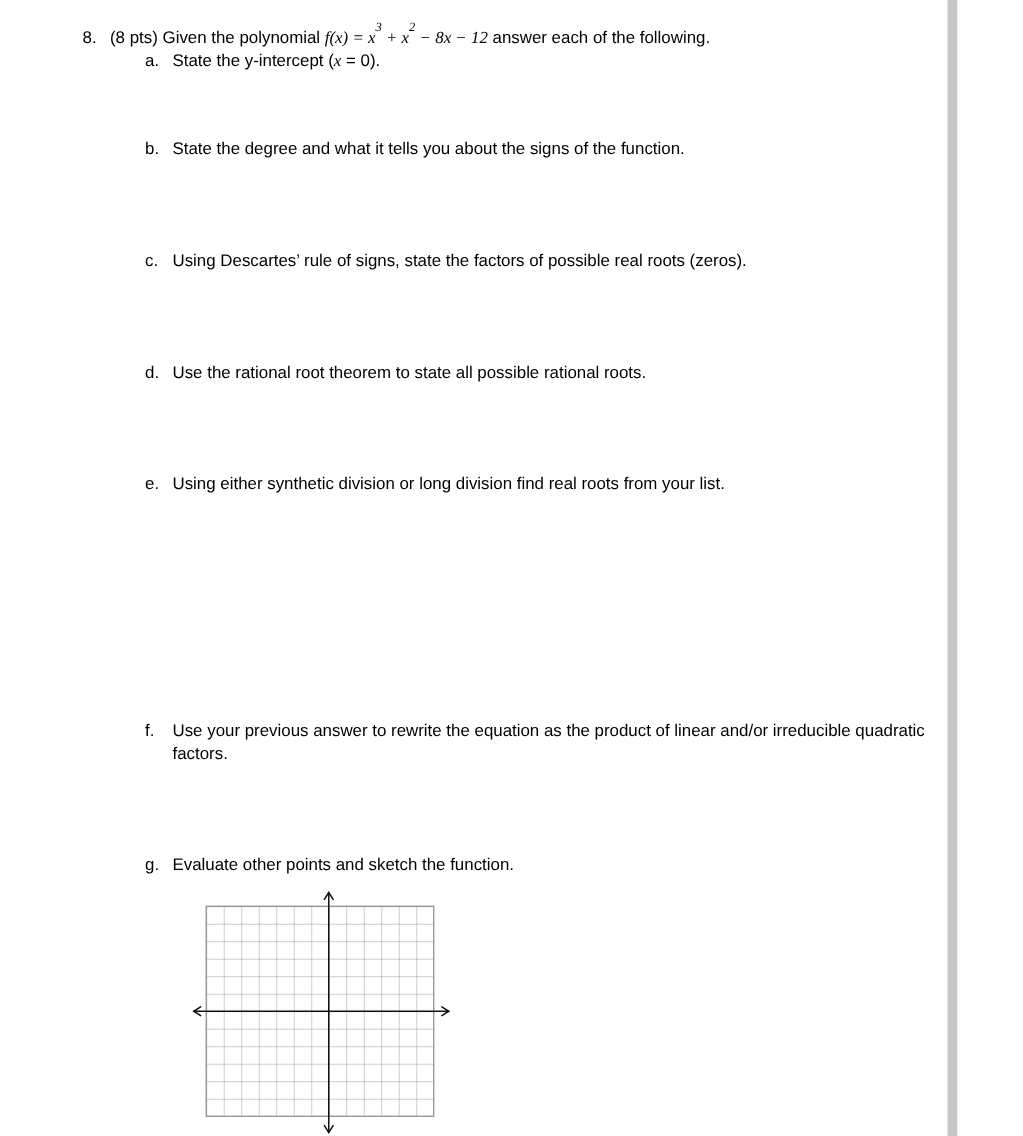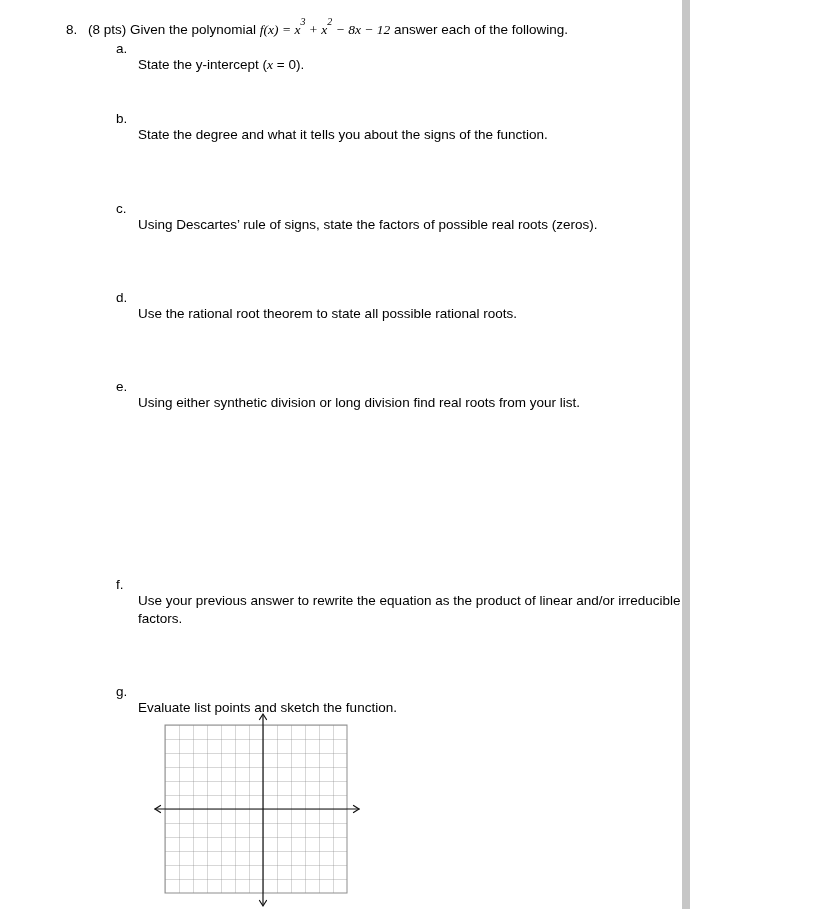--- a/index.html
+++ b/index.html
@@ -3,36 +3,36 @@
 <meta charset="utf-8">
 <style>
   * { margin:0; padding:0; box-sizing:border-box; }
   html, body {
     width:818px; height:909px;
     background:#ffffff;
     font-family:"Liberation Sans", sans-serif;
     color:#000;
     overflow:hidden;
   }
-  .page { position:relative; width:690px; height:909px; background:#ffffff; overflow:hidden; }
+  .page { position:relative; width:766px; height:909px; background:#ffffff; overflow:hidden; }
 
   .intro {
     position:absolute; top:20px; left:66px;
     font-size:13.5px; line-height:20px;
     white-space:nowrap;
   }
   .q-num { display:inline-block; width:22px; }
 
   .part {
     position:absolute; left:116px;
     font-size:13.5px; line-height:18px;
     display:flex; align-items:flex-start;
   }
   .p-label { flex:0 0 22px; width:22px; }
-  .p-text  { width:622px;margin-top:16px; }
+  .p-text  { width:622px; }
 
   .math { font-family:"Liberation Serif", serif; font-style:italic; }
   .math sup, sup.exp {
     font-family:"Liberation Serif", serif;
     font-style:italic;
     font-size:10px;
     position:relative; top:-4px;
     line-height:0;
   }
 
@@ -78,21 +78,21 @@
     <span class="p-text">Using either synthetic division or long division find real roots from your list.</span>
   </div>
 
   <div class="part" style="top:576px">
     <span class="p-label">f.</span>
     <span class="p-text">Use your previous answer to rewrite the equation as the product of linear and/or irreducible quadratic factors.</span>
   </div>
 
   <div class="part" style="top:683px">
     <span class="p-label">g.</span>
-    <span class="p-text">Evaluate list points and sketch the function.</span>
+    <span class="p-text">Evaluate other points and sketch the function.</span>
   </div>
 
   <div class="graph">
     <svg width="212" height="198" viewBox="0 0 212 198">
       <defs>
         <pattern id="gc" width="14" height="14" patternUnits="userSpaceOnUse">
           <path d="M 14 0 H 0 V 14" fill="none" stroke="#8d8d8d" stroke-width="0.7"></path>
         </pattern>
       </defs>
       <rect x="14" y="14" width="182" height="168" fill="url(#gc)"></rect>

